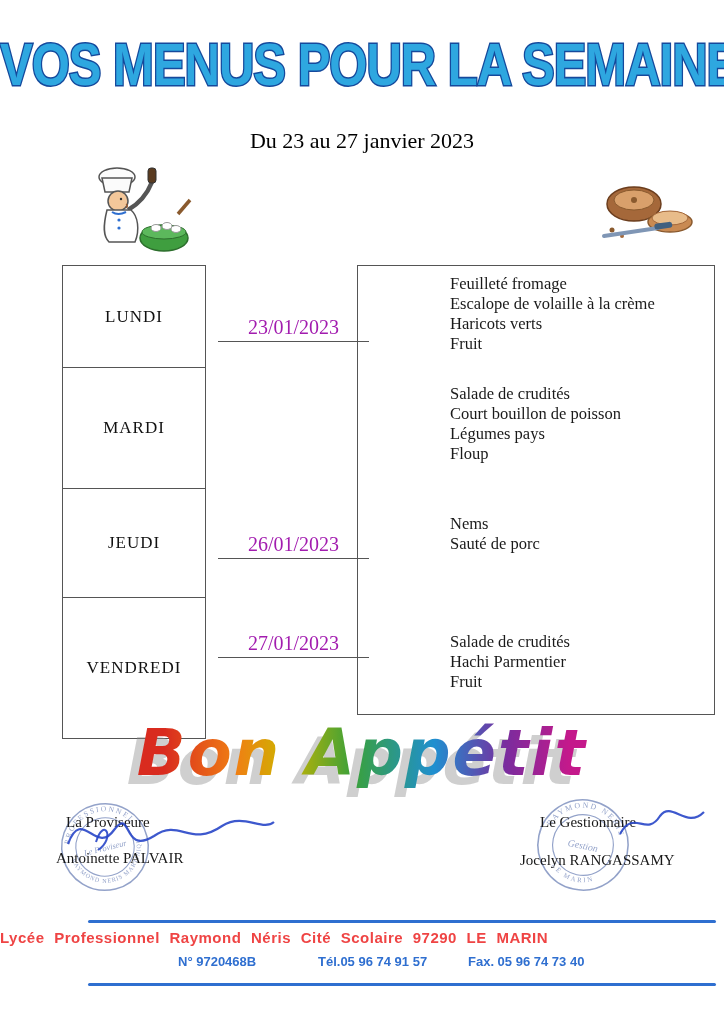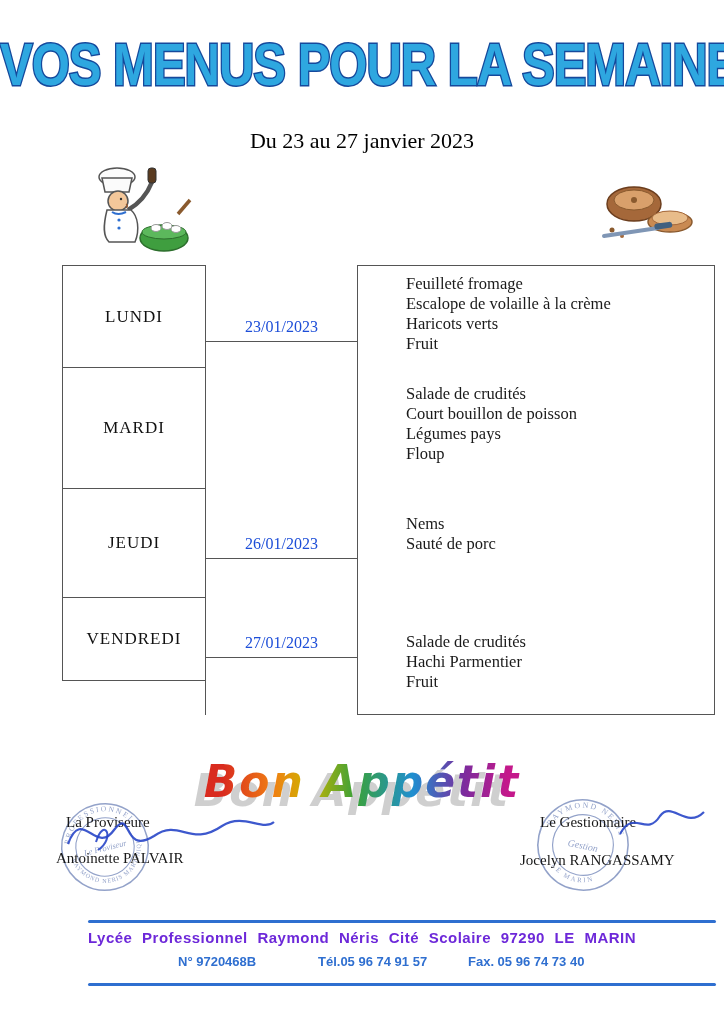--- a/index.html
+++ b/index.html
@@ -34,46 +34,46 @@
   
   .day-col { position:absolute; left:38px; top:265px; width:168px;padding-left:24px; }
   .day-box {
     border:1px solid #555; margin-top:-1px;
     display:flex; align-items:center; justify-content:center;
     font-size:17px; letter-spacing:1px; color:#111; background:#fff;
   }
   .day-box.h1 { height:103px; margin-top:0; }
   .day-box.h2 { height:122px; }
   .day-box.h3 { height:110px; }
-  .day-box.h4 { height:84px; }
+  .day-box.h4 { height:142px; }
 
   .mid-col {
     position:absolute; left:205px; top:265px; width:153px; height:450px;
     border-left:1px solid #555; border-right:1px solid #555;
   }
   .date-cell {
-    position:absolute; left:0; width:100%; height:26px;
-    text-align:center; font-size:16px; line-height:22px;
-    border-bottom:1px solid #555; color:#1d4ed8;
+    position:absolute; left:12px; width:100%; height:26px;
+    text-align:center; font-size:20px; line-height:22px;
+    border-bottom:1px solid #555; color:#a21caf;
   }
   .d1 { top:51px; } .d2 { top:156px; } .d3 { top:268px; } .d4 { top:367px; }
 
   .menu-box {
     position:absolute; left:357px; top:265px; width:358px; height:450px;
     border:1px solid #555; font-size:16.5px;
   }
   .menu-group { position:absolute; left:48px; right:6px; line-height:20px; }
   .g1 { top:8px; } .g2 { top:118px; } .g3 { top:248px; } .g4 { top:366px; }
-  .menu-item { white-space:nowrap; }
+  .menu-item { white-space:nowrap;margin-left:44px; }
 
   
   .bon {
-    position:absolute; top:756px; left:0; width:100%; height:92px;
+    position:absolute; top:716px; left:0; width:100%; height:92px;
     font-family:"DejaVu Sans", sans-serif; font-style:italic; font-weight:bold;
-    font-size:44px; letter-spacing:2px; text-align:left;
+    font-size:64px; letter-spacing:2px; text-align:left;
   }
   .bon span { position:absolute; left:50%; top:0; white-space:nowrap; }
   .bon-shadow { transform:translate(calc(-50% - 10px), 9px); color:#8f8f8f; opacity:.42; }
   .bon-main {
     transform:translateX(-50%);
     background:linear-gradient(90deg,#d92b1f 6%,#f07f13 22%,#cdb400 33%,#3aa13a 48%,#1f8fd0 66%,#7a2c9e 82%,#c4198b 96%);
     -webkit-background-clip:text; background-clip:text; color:transparent;
   }
 
   
@@ -90,22 +90,22 @@
   .sig-right .stamp { left:36px; top:-2px; width:98px; height:98px; transform:rotate(12deg); }
   .scribble { position:absolute; }
   .sig-left  .scribble { left:12px;  top:0;   width:218px; height:62px; }
   .sig-right .scribble { left:118px; top:4px; width:100px; height:44px; }
 
   
   .footer-line { position:absolute; left:88px; width:628px; height:3px; background:#2f6fd0; border-radius:2px; }
   .fl-top { top:920px; } .fl-bottom { top:983px; }
   .footer-text1 {
     position:absolute; top:929px; left:0; width:100%;
-    text-align:center; font-family:"Liberation Sans", sans-serif;
-    font-weight:bold; font-size:15px; color:#6d28d9;
+    font-family:"Liberation Sans", sans-serif;
+    font-weight:bold; font-size:15px; color:#ef4444;
     letter-spacing:.5px; word-spacing:5px;
   }
   .footer-text2 span {
     position:absolute; top:954px;
     font-family:"Liberation Sans", sans-serif; font-weight:bold;
     font-size:13px; color:#2f6fd0; white-space:nowrap;padding-left:36px;
   }
   .ft-num { left:142px; } .ft-tel { left:282px; } .ft-fax { left:432px; }
 </style>
 </head>

